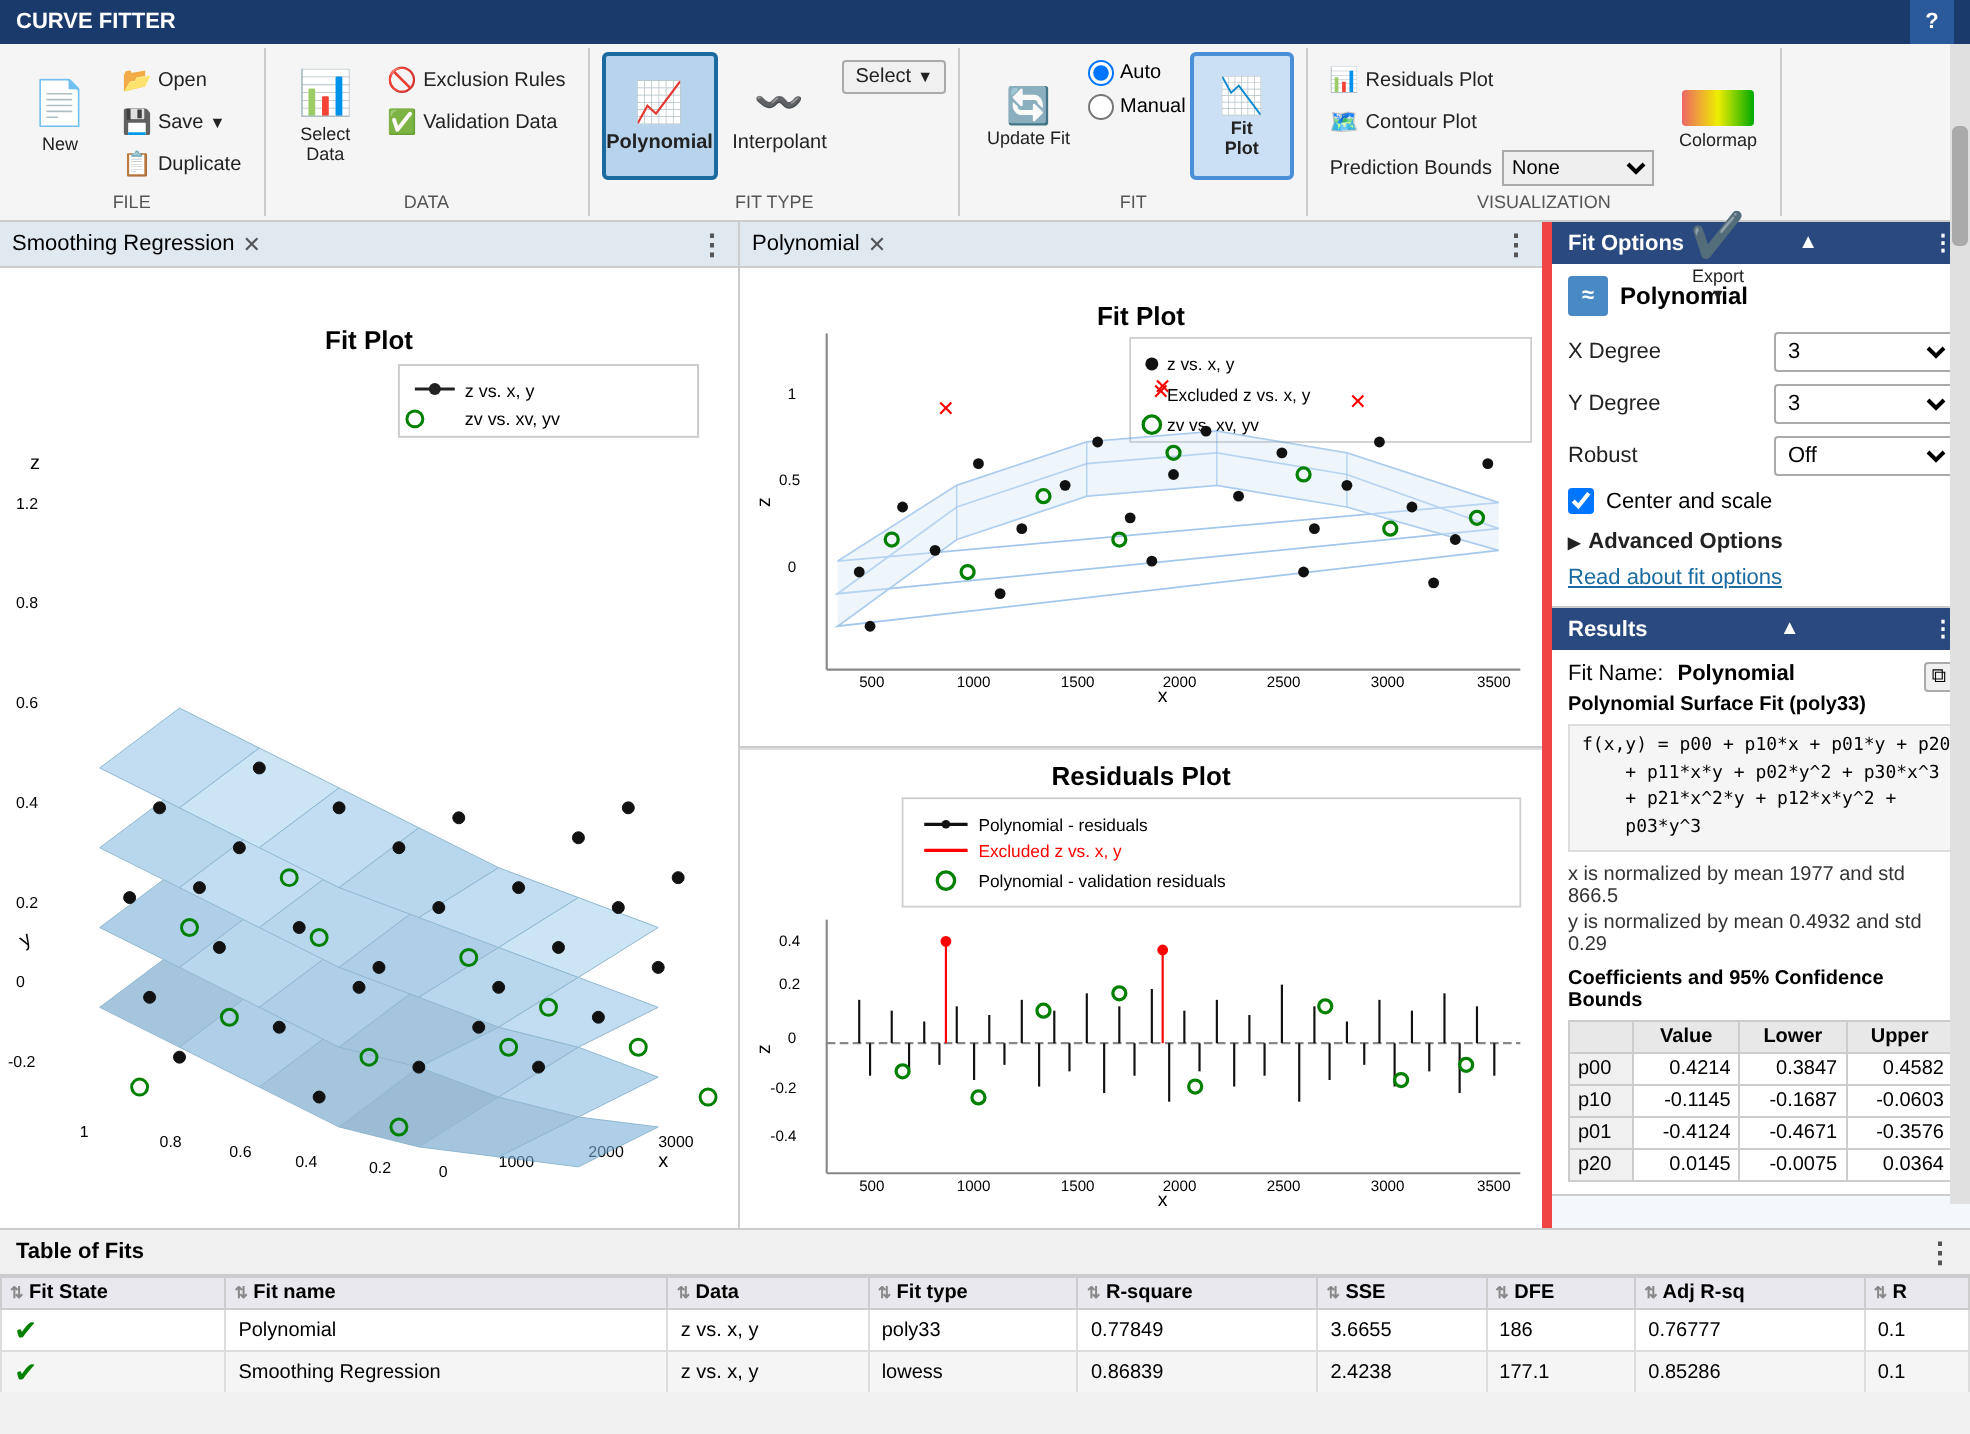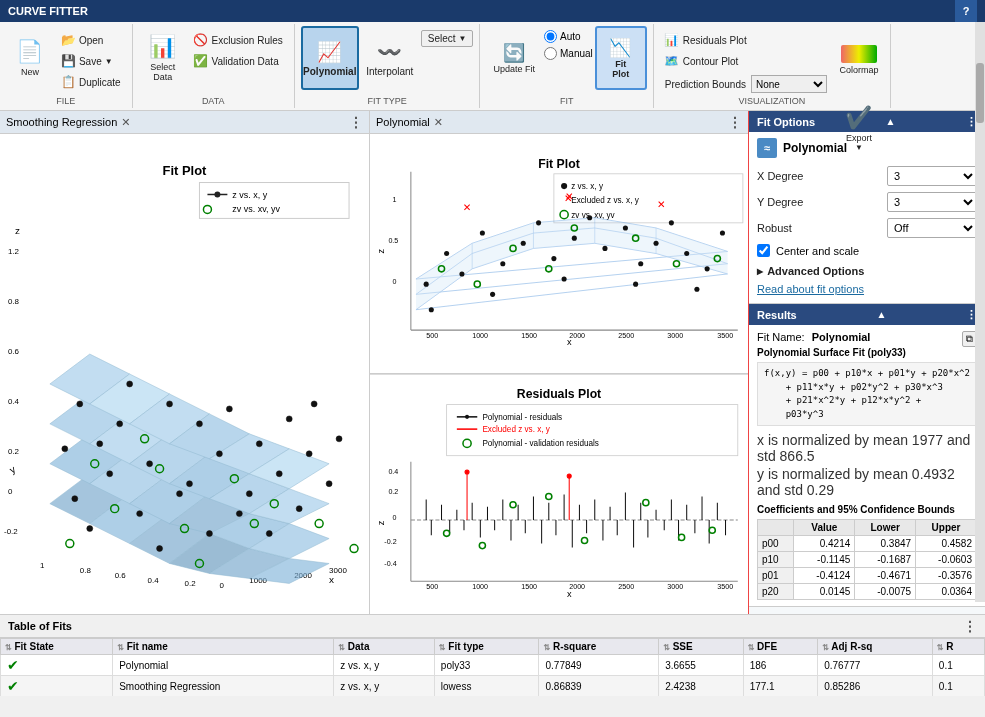--- a/index.html
+++ b/index.html
@@ -147,23 +147,23 @@
 
     .plot-area {
       flex: 1;
       background: white;
       position: relative;
       overflow: hidden;
     }
 
     
     .right-panel {
-      width: 237px;
+      width: 214px;
       background: #f5f8fa;
-      border-left: 1px solid #ef4444;
+      border-left: 5px solid #ef4444;
       display: flex;
       flex-direction: column;
       overflow-y: auto;
     }
     .right-section {
       border-bottom: 1px solid #ccc;
     }
     .right-section-header {
       background: #2a4a7f;
       color: white;
@@ -264,21 +264,21 @@
     .formula-box {
       background: #f5f5f5;
       border: 1px solid #ddd;
       padding: 4px 6px;
       font-size: 10px;
       margin-bottom: 6px;
       line-height: 1.5;
       font-family: monospace;
     }
     .normalize-text {
-      font-size: 14px;
+      font-size: 10px;
       color: #333;
       margin-bottom: 2px;
     }
     .coeff-label {
       font-weight: bold;
       font-size: 11px;
       margin: 4px 0;
     }
     .coeff-table {
       width: 100%;

